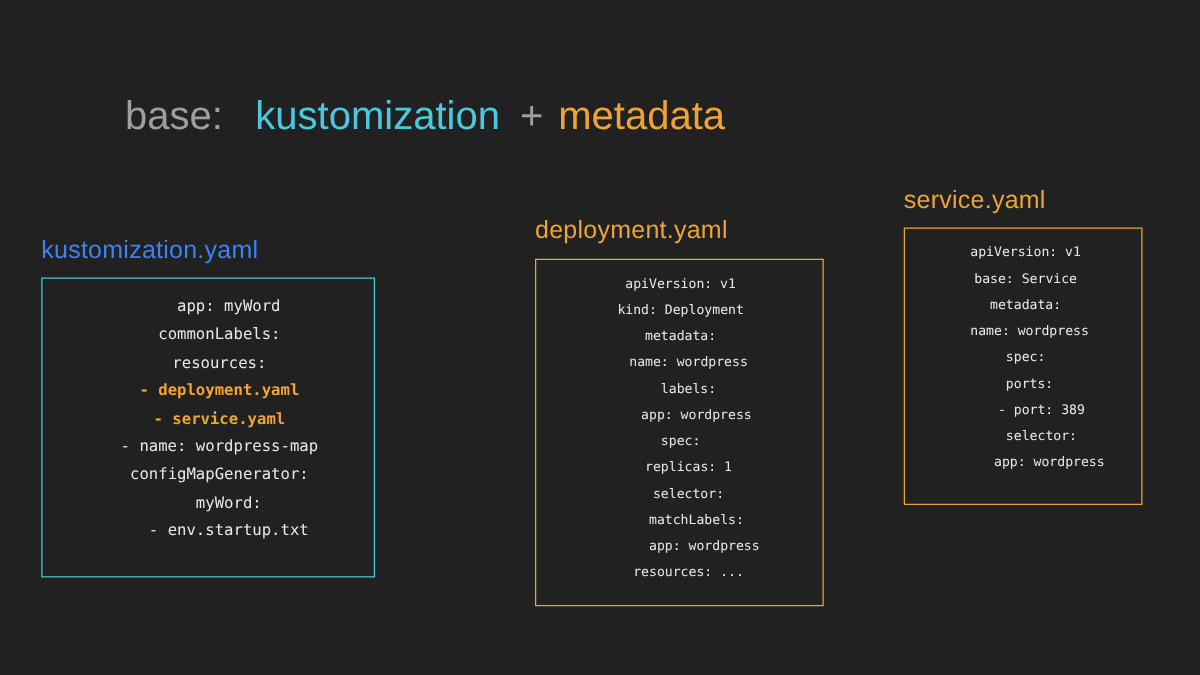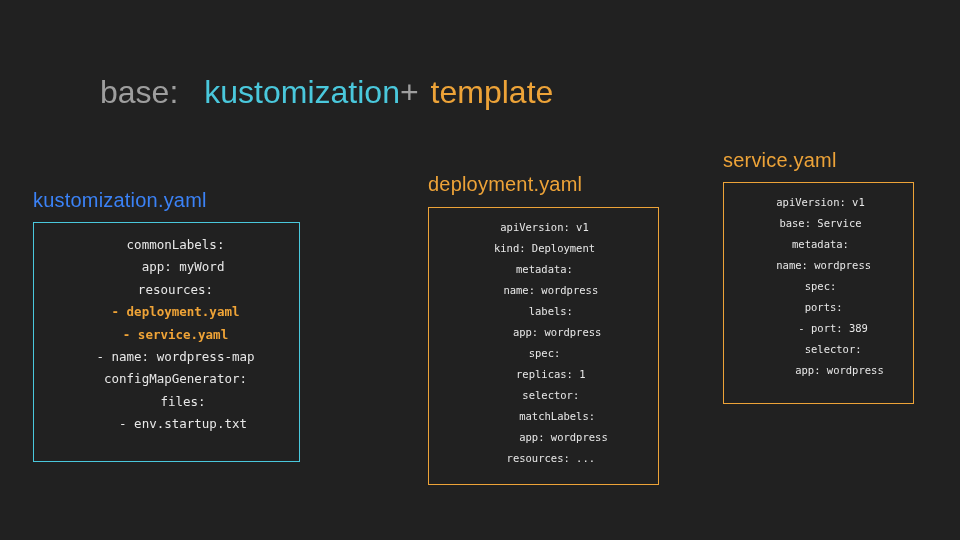--- a/index.html
+++ b/index.html
@@ -14,21 +14,21 @@
   .title {
     position: absolute;
     left: 100px;
     top: 54px;
     font-size: 32px;
     line-height: 1.1;
     white-space: nowrap;
     font-weight: 400;
   }
   .t-base  { color: #9e9e9e; margin-right: 26px; }
-  .t-kust  { color: #4ac8dc; margin-right: 0; text-align: right; }
+  .t-kust  { color: #4ac8dc; margin-right: 16px; text-align: right; }
   .t-plus  { color: #9e9e9e; margin-right: 12px; }
   .t-res   { color: #eda338; }
 
   .panel-label {
     position: absolute;
     font-size: 20px;
     font-weight: 400;
     letter-spacing: 0.2px;
   }
   .codebox {
@@ -67,34 +67,34 @@
     padding: 9px 8px 0 12px;
     font-size: 10.5px; line-height: 21px;
   }
 </style>
 </head>
 <body>
 
 <div class="slide" style="background: rgb(33, 33, 33);">
 
   <h1 class="title">
-    <span class="t-base" style="color: rgb(158, 158, 158);">base:</span><span class="t-kust" style="color: rgb(74, 200, 220);">kustomization</span><span class="t-plus" style="color: rgb(158, 158, 158);">+</span><span class="t-res" style="color: rgb(237, 163, 56);">template</span>
+    <span class="t-base" style="color: rgb(158, 158, 158);">base:</span><span class="t-kust" style="color: rgb(74, 200, 220);">kustomization</span><span class="t-plus" style="color: rgb(158, 158, 158);">+</span><span class="t-res" style="color: rgb(237, 163, 56);">metadata</span>
   </h1>
 
   <section class="panel">
     <div class="panel-label" id="label-1" style="color: #3b82f6;">kustomization.yaml</div>
     <div class="codebox" id="box-1" style="border-color: rgb(74, 200, 220); color: rgb(232, 232, 232);">
+        <div class="code-line">  app: myWord</div>
         <div class="code-line">commonLabels:</div>
-        <div class="code-line">  app: myWord</div>
         <div class="code-line">resources:</div>
         <div class="code-line hl" style="color: rgb(240, 164, 55);">- deployment.yaml</div>
         <div class="code-line hl" style="color: rgb(240, 164, 55);">- service.yaml</div>
         <div class="code-line">- name: wordpress-map</div>
         <div class="code-line">configMapGenerator:</div>
-        <div class="code-line">  files:</div>
+        <div class="code-line">  myWord:</div>
         <div class="code-line">  - env.startup.txt</div>
       </div>
   </section>
 
   <section class="panel">
     <div class="panel-label" id="label-2" style="color: rgb(237, 163, 56);">deployment.yaml</div>
     <div class="codebox" id="box-2" style="border-color: rgb(237, 163, 56); color: rgb(232, 232, 232);">
         <div class="code-line">apiVersion: v1</div>
         <div class="code-line">kind: Deployment</div>
         <div class="code-line">metadata:</div>

